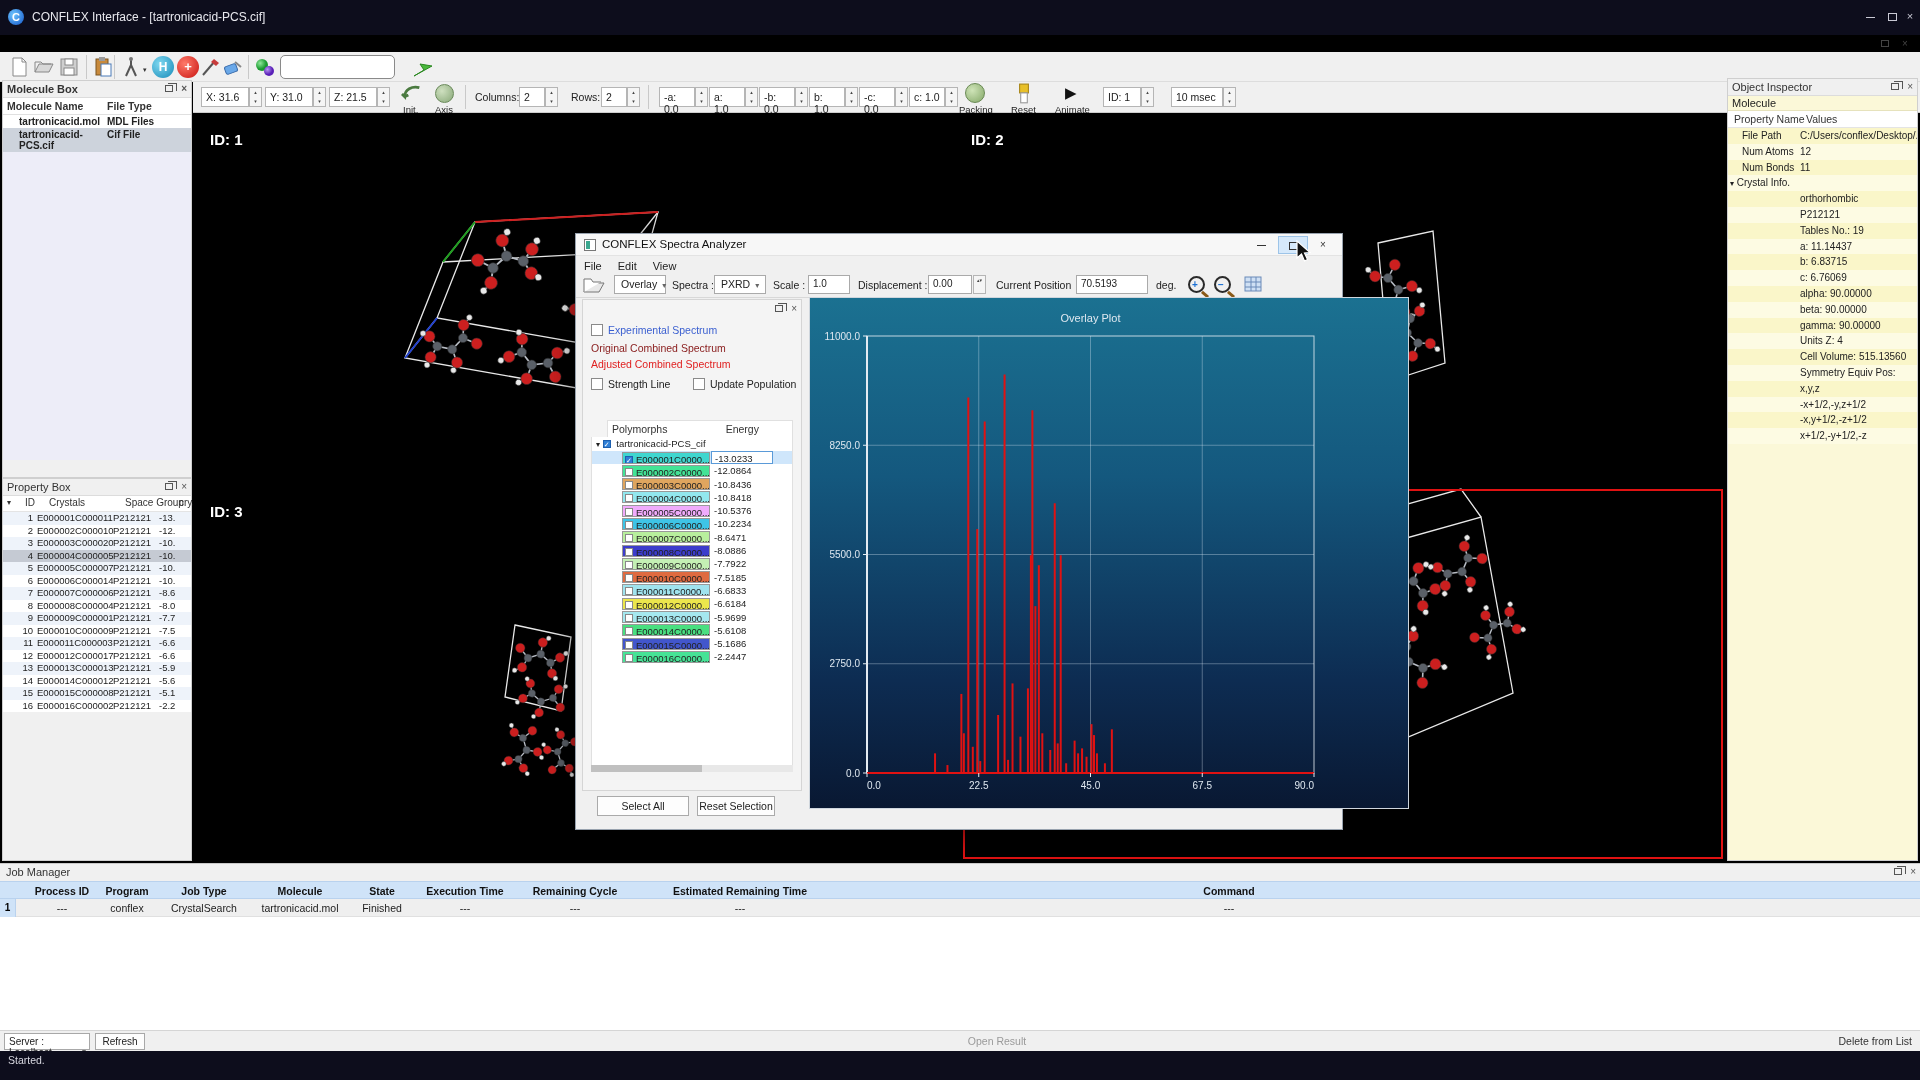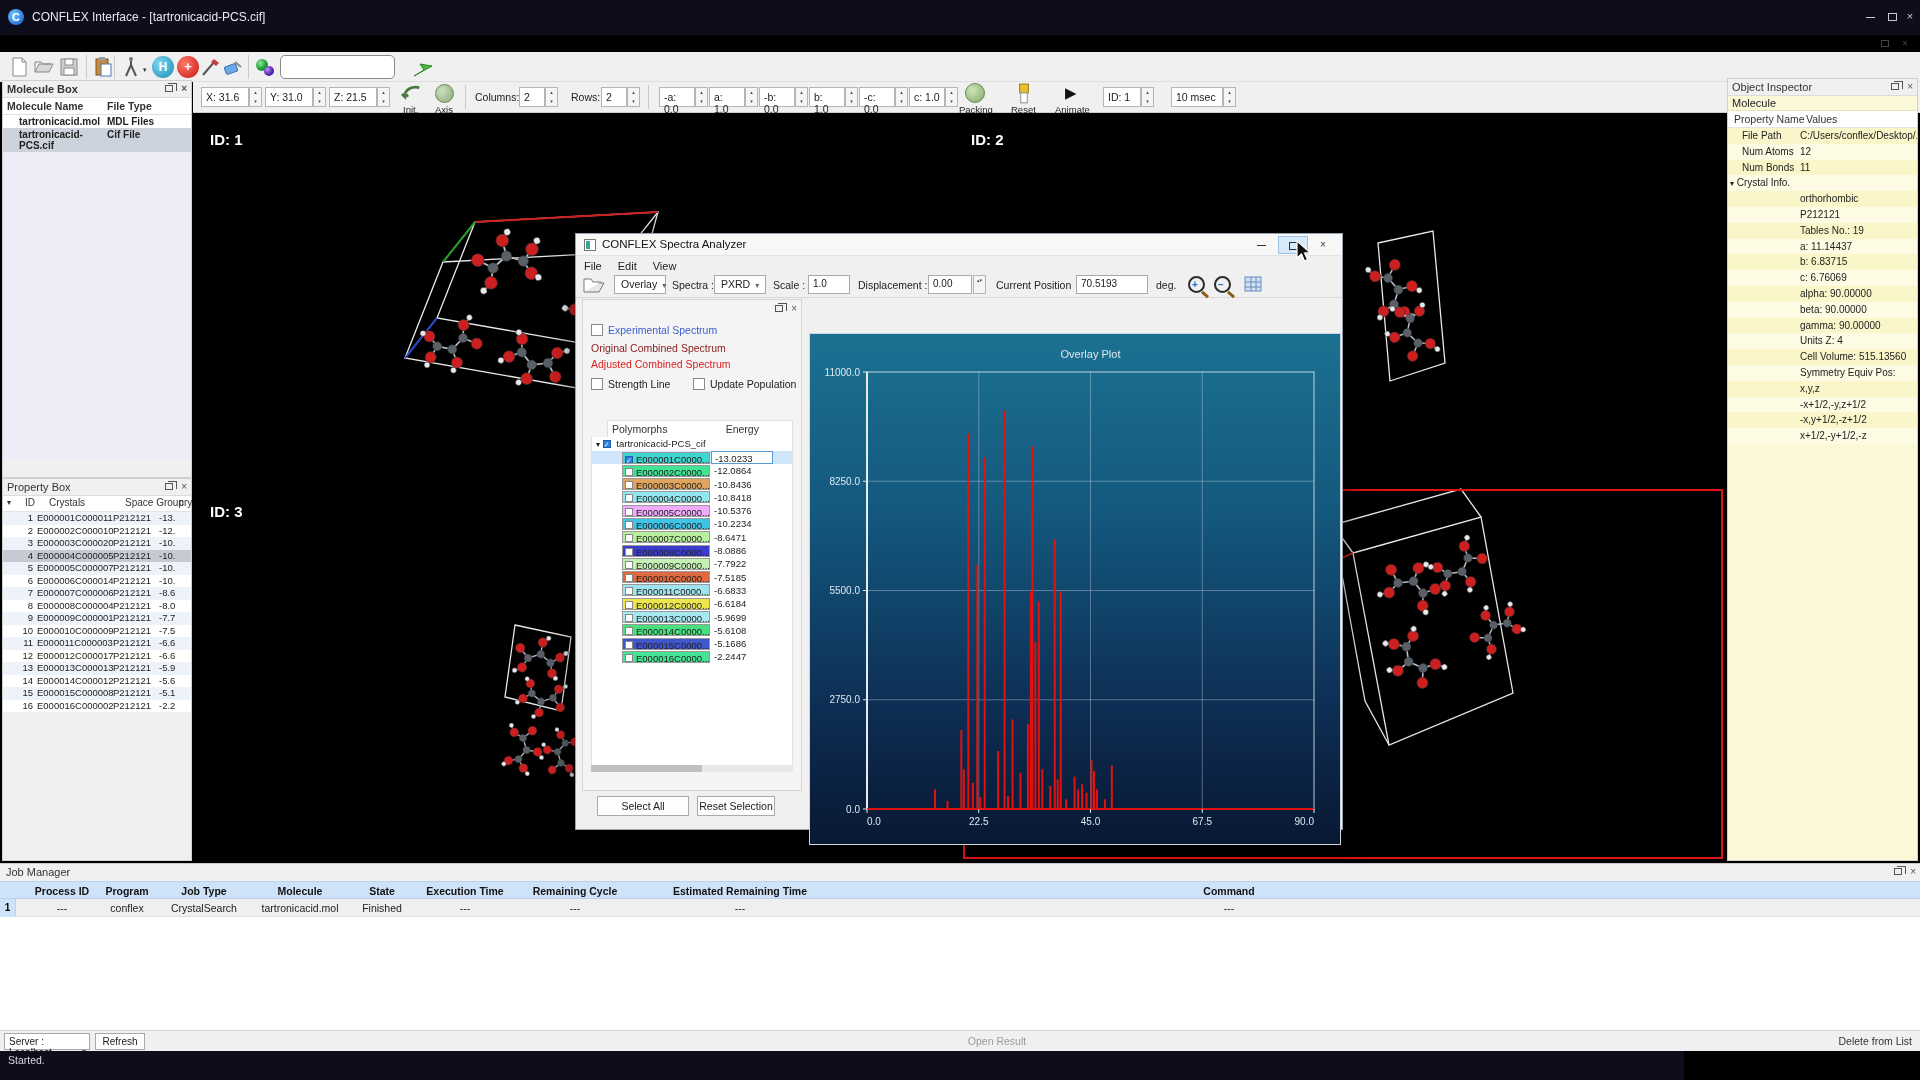--- a/index.html
+++ b/index.html
@@ -95,23 +95,23 @@
   .poly-row.sel { background:#cfe6fb; }
   .poly-chip { position:absolute; left:30px; top:0.5px; width:88px; height:12px; border:1px solid #999; padding-left:2px; overflow:hidden; white-space:nowrap; }
   .poly-cb { display:inline-block; width:8px; height:8px; background:#fff; border:1px solid #888; vertical-align:0px; margin-right:3px; }
   .poly-cb.checked { background:#2f7fd6; border-color:#1d5fae; color:#fff; font-size:7px; line-height:8px; text-align:center; }
   .poly-energy { position:absolute; left:122px; top:0; }
   .poly-energy.edit { left:119px; top:0px; width:62px; height:12.5px; background:#fff; border:1px solid #5a9ad8; padding-left:3px; }
   #poly-scroll { position:absolute; left:8px; bottom:18px; right:8px; height:7px; background:#e8e8e8; }
   #poly-thumb { width:55%; height:7px; background:#c0c0c0; }
   .sw-btn { position:absolute; bottom:-26px; height:20px; background:#fdfdfd; border:1px solid #aaa; font-size:10.5px; color:#222; text-align:center; line-height:18px; }
 
-  #plot-panel { position:absolute; left:233px; top:63px; width:532px; height:512px;
+  #plot-panel { position:absolute; left:233px; top:63px; width:600px; height:512px;
     background:linear-gradient(180deg,#1b7191 0%,#14587e 35%,#0d2c52 75%,#091832 100%);
-    border:1px solid #cfd6dd;margin-top:36px; }
+    border:1px solid #cfd6dd; }
   #sw-status { position:absolute; left:0; bottom:0; width:100%; height:18px; background:#f0f0f0; font-size:10.5px; color:#222; padding:2px 10px; border-top:1px solid #ddd; }
 
   
   #object-inspector { left:1727px; top:78px; width:191px; height:783px; background:#fbf8d8; border:1px solid #cfcfcf; }
   #oi-subtitle { font-size:11px; color:#222; background:#fbf8d8; padding:1px 4px; border-bottom:1px solid #e6e2bc; }
   .oi-hdr { display:flex; background:#fff; font-size:10.5px; color:#333; padding:2px 0 2px 6px; border-bottom:1px solid #e4e4e4; }
   .oi-row { display:flex; font-size:10px; color:#222; height:15.8px; line-height:15.8px; background:#faf6c9; }
   .oi-row:nth-child(even) { background:#fdfbe3; }
   .oi-name { width:72px; padding-left:14px; overflow:hidden; white-space:nowrap; }
   .oi-val { flex:1; overflow:hidden; white-space:nowrap; }
@@ -125,21 +125,21 @@
   .jm-c { position:absolute; top:3px; transform:translateX(-50%); font-size:10.5px; color:#222; white-space:nowrap; }
   #jm-rownum { position:absolute; left:0; top:0; width:16px; height:18px; background:#cfe3f8; border-right:1px solid #b9d2ee;
                font-size:10px; font-weight:bold; text-align:center; line-height:18px; }
 
   
   #statusbar { left:0; top:1030px; width:1920px; height:21px; background:#f0f0f0; border-top:1px solid #d5d5d5; }
   #server-select { position:absolute; left:4px; top:2px; width:86px; height:17px; background:#fff; border:1px solid #a8a8a8; font-size:10px; color:#222; padding:2px 3px 0 4px; }
   #refresh-btn { position:absolute; left:95px; top:2px; width:50px; height:17px; background:#fdfdfd; border:1px solid #a8a8a8; font-size:10px; color:#222; text-align:center; line-height:15px; }
   #open-result { position:absolute; left:997px; top:4px; transform:translateX(-50%); font-size:10.5px; color:#9a9a9a; }
   #delete-list { position:absolute; right:8px; top:4px; font-size:10.5px; color:#333; }
-  #bottom-dark { left:0; top:1051px; width:1684px; height:29px; background:#0d0d1c; }
+  #bottom-dark { left:0; top:1051px; width:1920px; height:29px; background:#0d0d1c; }
   #started-msg { position:absolute; left:8px; top:3px; font-size:10.5px; color:#d8d8e0; }
 
   #cursor { left:1295px; top:240px; width:18px; height:24px; z-index:50; }
 </style>
 </head>
 <body>
 
 <div id="screen">
 
   <div id="titlebar" class="abs">

